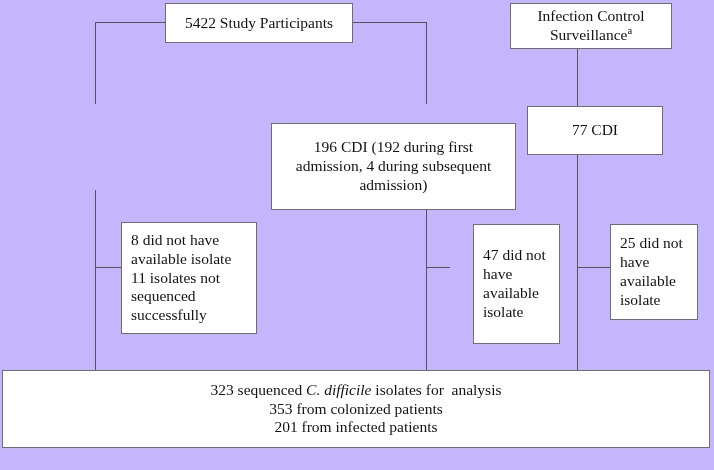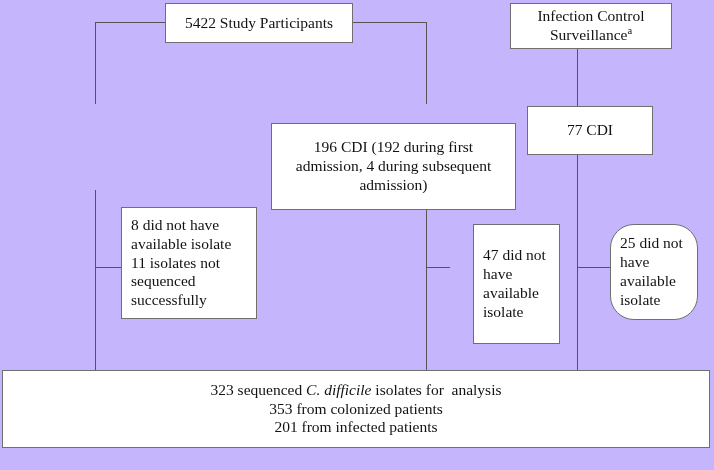--- a/index.html
+++ b/index.html
@@ -88,44 +88,44 @@
 
 
   <div class="box" style="left:271px; top:103px; width:245px; height:87px;margin-top:20px;">
     <div class="inner">
       <div>196 CDI (192 during first</div>
       <div>admission, 4 during subsequent</div>
       <div>admission)</div>
     </div>
   </div>
 
-  <div class="box" style="left:527px; top:106px; width:126px; height:49px;align-items:center;">
+  <div class="box" style="left:527px; top:106px; width:136px; height:49px;align-items:center;">
     <div class="inner">77 CDI</div>
   </div>
 
-  <div class="box box-left-text" style="left:121px; top:207px; width:136px; height:112px;">
+  <div class="box box-left-text" style="left:121px; top:222px; width:136px; height:112px;">
     <div class="inner">
       <div>8 did not have</div>
       <div>available isolate</div>
       <div>11 isolates not</div>
       <div>sequenced</div>
       <div>successfully</div>
     </div>
   </div>
 
   <div class="box box-left-text" style="left:473px; top:224px; width:87px; height:120px;">
     <div class="inner">
       <div>47 did not</div>
       <div>have</div>
       <div>available</div>
       <div>isolate</div>
     </div>
   </div>
 
-  <div class="box box-left-text" style="left:610px; top:224px; width:88px; height:96px;border-radius:24px;">
+  <div class="box box-left-text" style="left:610px; top:224px; width:88px; height:96px;">
     <div class="inner">
       <div>25 did not</div>
       <div>have</div>
       <div>available</div>
       <div>isolate</div>
     </div>
   </div>
 
   <div class="box" style="left:2px; top:370px; width:708px; height:78px;">
     <div class="inner">

